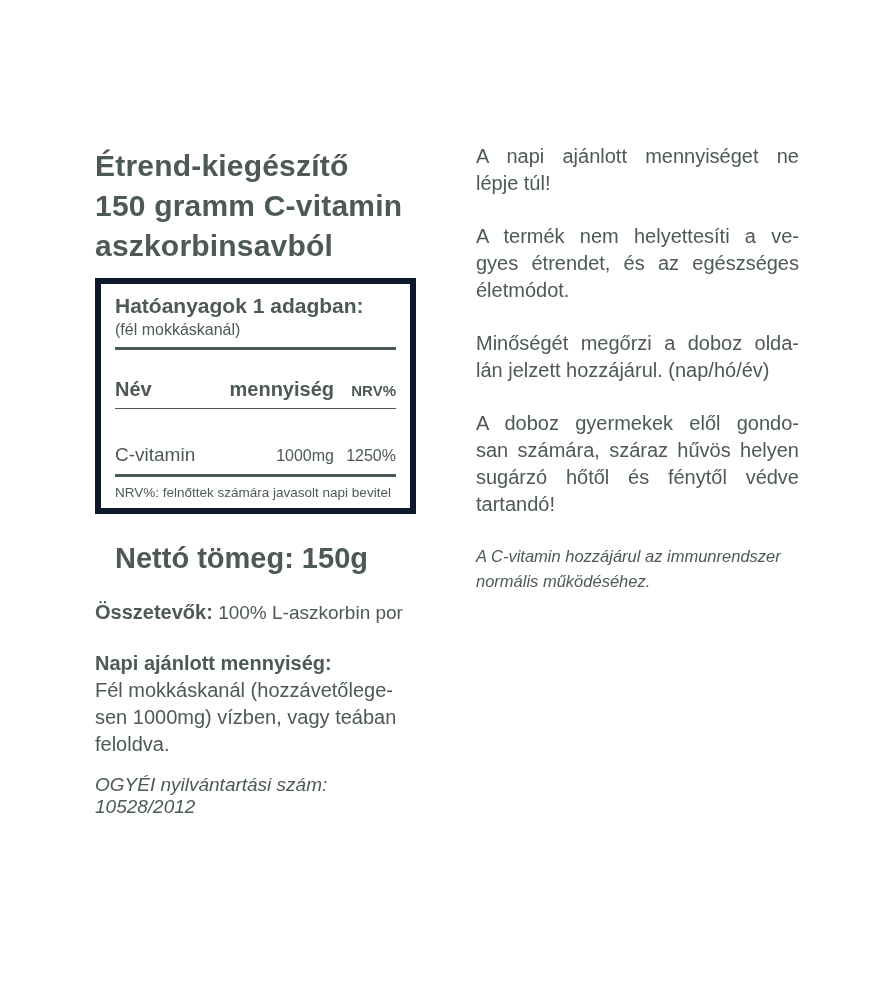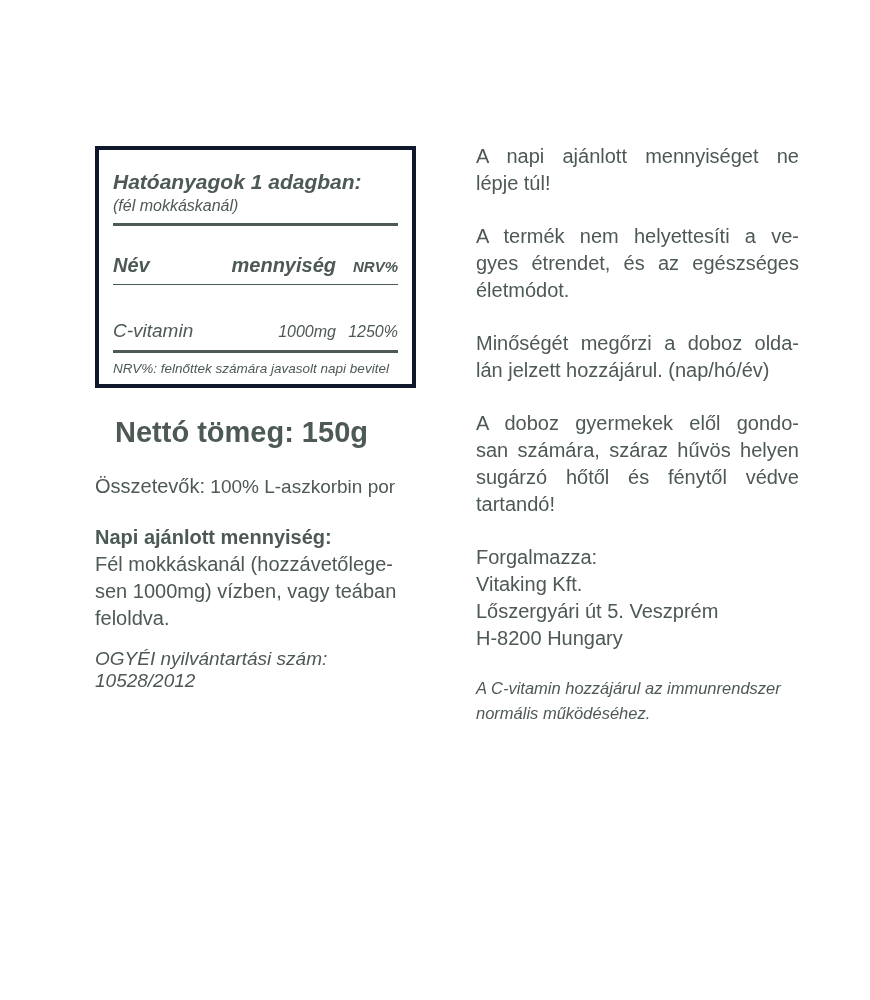--- a/index.html
+++ b/index.html
@@ -33,23 +33,22 @@
     margin: 0 0 12px 0;
     font-size: 30px;
     font-weight: bold;
     line-height: 40px;
     letter-spacing: 0.2px;
   }
   
   .facts {
     box-sizing: border-box;
     width: 321px;
-    border: 4px solid #0f172a;
-    padding: 20px 14px 8px 14px;
-    font-style: italic;
+    border: 6px solid #0f172a;
+    padding: 10px 14px 8px 14px;
   }
   .facts-title {
     font-size: 21px;
     font-weight: bold;
   }
   .facts-subtitle {
     font-size: 16px;
     margin-top: 3px;
   }
   .rule {
@@ -81,21 +80,21 @@
     margin-top: 28px;
     font-size: 29px;
     font-weight: bold;
     margin-left: 20px;
   }
   .ingredients {
     margin: 26px 0 0 0;
     font-size: 19px;
   }
   .ingredients .lead {
-    font-weight: normal;
+    font-weight: bold;
     font-size: 20px;
     text-align: center;
   }
   .daily-heading {
     margin-top: 26px;
     font-size: 20px;
     font-weight: bold;
     line-height: 27px;
   }
   .daily-lines {
@@ -124,20 +123,25 @@
     font-style: italic;
     font-size: 16.5px;
     line-height: 25px;
   }
 </style>
 </head>
 <body>
 
 <div class="col-left">
 
+  <h1 class="title">
+      <div>Étrend-kiegészítő</div>
+      <div>150 gramm C-vitamin</div>
+      <div>aszkorbinsavból</div>
+    </h1>
 
   <div class="facts">
     <div class="facts-title">Hatóanyagok 1 adagban:</div>
     <div class="facts-subtitle">(fél mokkáskanál)</div>
     <div class="rule"></div>
     <div class="facts-row header">
       <span class="name">Név</span>
       <span class="qty">mennyiség</span>
       <span class="nrv">NRV%</span>
     </div>
@@ -184,25 +188,19 @@
       <div>Minőségét megőrzi a doboz olda-</div>
       <div>lán jelzett hozzájárul. (nap/hó/év)</div>
     </div>
   <div class="para justify">
       <div>A doboz gyermekek elől gondo-</div>
       <div>san számára, száraz hűvös helyen</div>
       <div>sugárzó hőtől és fénytől védve</div>
       <div>tartandó!</div>
     </div>
 
-  <div class="para distributor">
-      <div>Forgalmazza:</div>
-      <div>Vitaking Kft.</div>
-      <div>Lőszergyári út 5. Veszprém</div>
-      <div>H-8200 Hungary</div>
-    </div>
 
   <div class="claim">
       <div>A C-vitamin hozzájárul az immunrendszer</div>
       <div>normális működéséhez.</div>
     </div>
 
 </div>
 
 </body></html>

